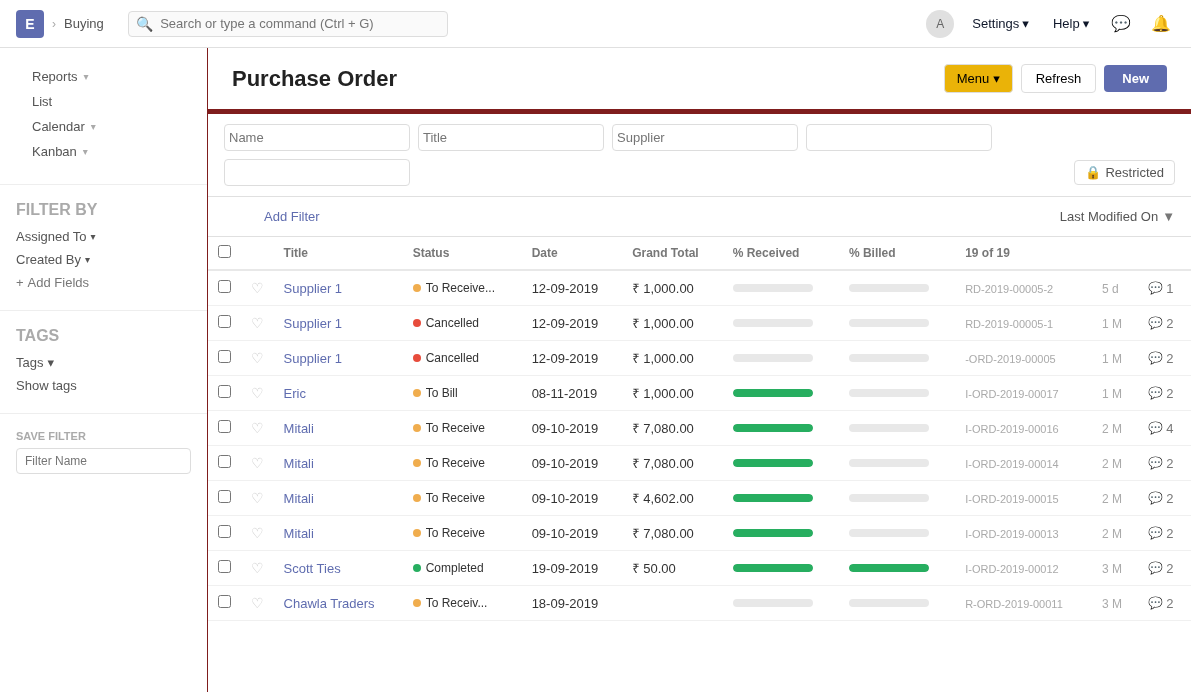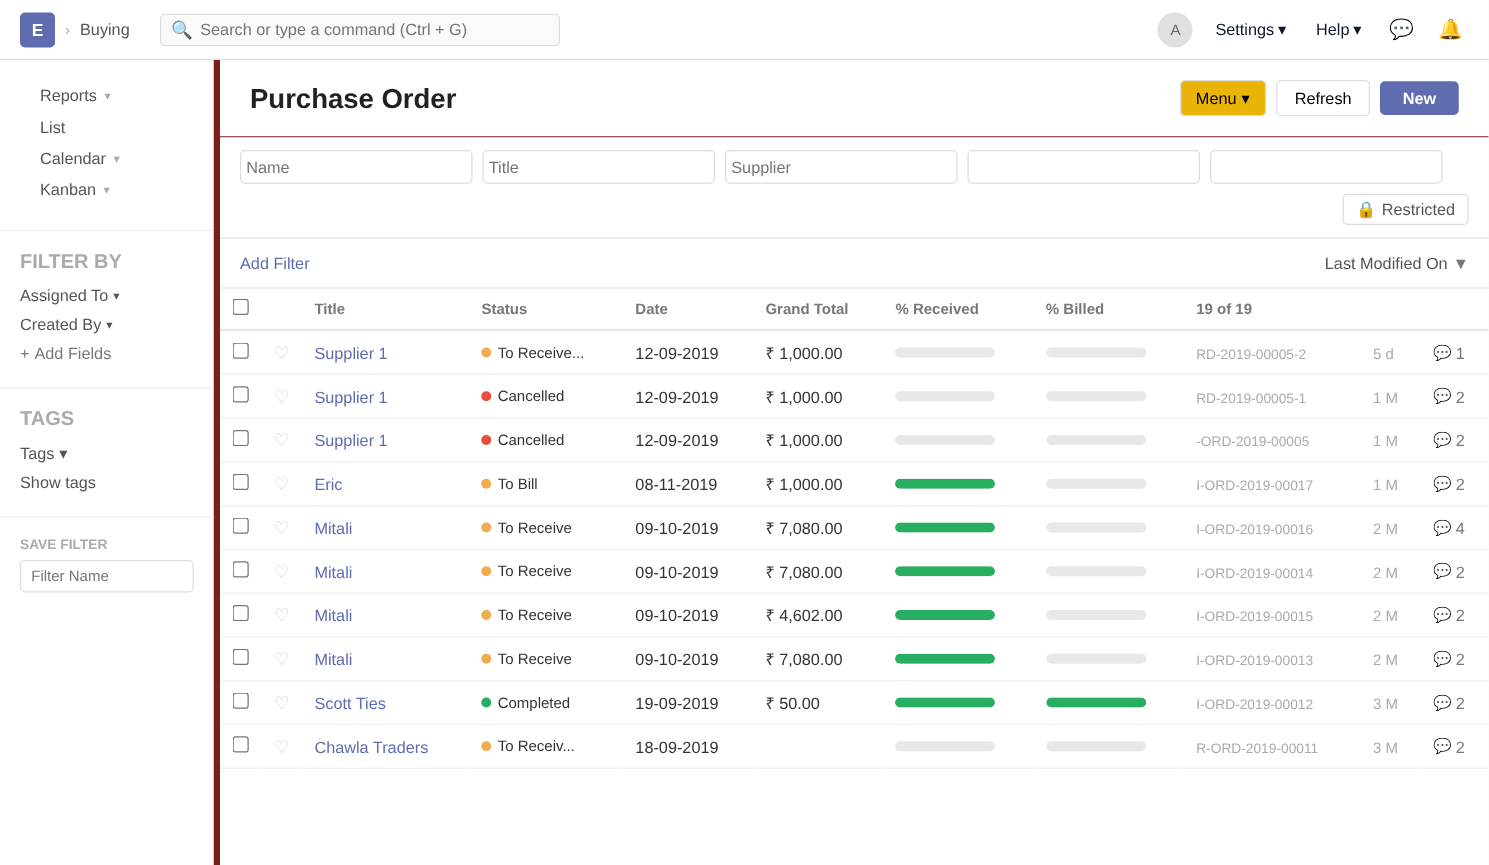--- a/index.html
+++ b/index.html
@@ -37,21 +37,21 @@
     }
     .nav-icon-btn {
       background: none; border: none; cursor: pointer; color: #777; font-size: 16px; padding: 4px;
     }
 
     
     .page-layout { display: flex; height: calc(100vh - 48px); }
 
     
     .sidebar {
-      width: 176px; background: #fff; border-right: 5px solid #7f1d1d;
+      width: 208px; background: #fff; border-right: 1px solid #7f1d1d;
       padding: 16px 0; flex-shrink: 0; overflow-y: auto;
     }
     .sidebar-section { padding: 0 16px 12px; }
     .sidebar-item {
       display: flex; align-items: center; gap: 6px; padding: 5px 16px;
       cursor: pointer; color: #555; font-size: 13px; border-radius: 4px;
     }
     .sidebar-item .chevron { font-size: 10px; color: #aaa; }
     .sidebar-divider { height: 1px; background: #eee; margin: 8px 0; }
     .filter-section { padding: 8px 16px; }
@@ -71,21 +71,21 @@
       width: 100%; border: 1px solid #ddd; border-radius: 4px;
       padding: 5px 8px; font-size: 12px; color: #555; outline: none; background: #fff;
     }
 
     
     .main-content { flex: 1; overflow: hidden; display: flex; flex-direction: column; background: #f5f5f5; }
 
     
     .page-header {
       display: flex; align-items: center; justify-content: space-between;
-      padding: 16px 24px; background: #fff; border-bottom: 1px solid #7f1d1d;
+      padding: 16px 24px; background: #fff; border-bottom: 5px solid #7f1d1d;
     }
     .page-title { font-size: 22px; font-weight: 600; color: #222; }
     .page-actions { display: flex; gap: 8px; align-items: center; }
     .btn-menu {
       border: 1px solid #ddd; background: #eab308; border-radius: 4px;
       padding: 6px 12px; font-size: 13px; cursor: pointer; display: flex; align-items: center; gap: 4px;
     }
     .btn-refresh {
       border: 1px solid #ddd; background: #fff; border-radius: 4px;
       padding: 6px 14px; font-size: 13px; cursor: pointer;
@@ -112,21 +112,21 @@
       margin-left: auto; background: #fff; border: 1px solid #ddd; border-radius: 4px;
       padding: 4px 10px; font-size: 13px; color: #555; display: flex; align-items: center; gap: 4px;
     }
 
     
     .table-controls {
       display: flex; align-items: center; justify-content: space-between;
       padding: 8px 16px; background: #fff; border-bottom: 1px solid #e0e0e0;
     }
     .add-filter-btn {
-      background: none; border: none; color: #5f6caf; font-size: 13px; cursor: pointer; padding: 4px 0;
+      background: none; border: none; color: #5f6caf; font-size: 13px; cursor: pointer; padding: 4px 0; margin-left: 40px;
     }
     .last-modified { font-size: 13px; color: #555; display: flex; align-items: center; gap: 4px; }
     .sort-icon { cursor: pointer; color: #777; }
 
     
     .data-table { width: 100%; background: #fff; border-collapse: collapse; }
     .data-table th {
       font-size: 12px; font-weight: 600; color: #777; text-align: left;
       padding: 8px 10px; border-bottom: 2px solid #e8e8e8; background: #fff;
       white-space: nowrap;

